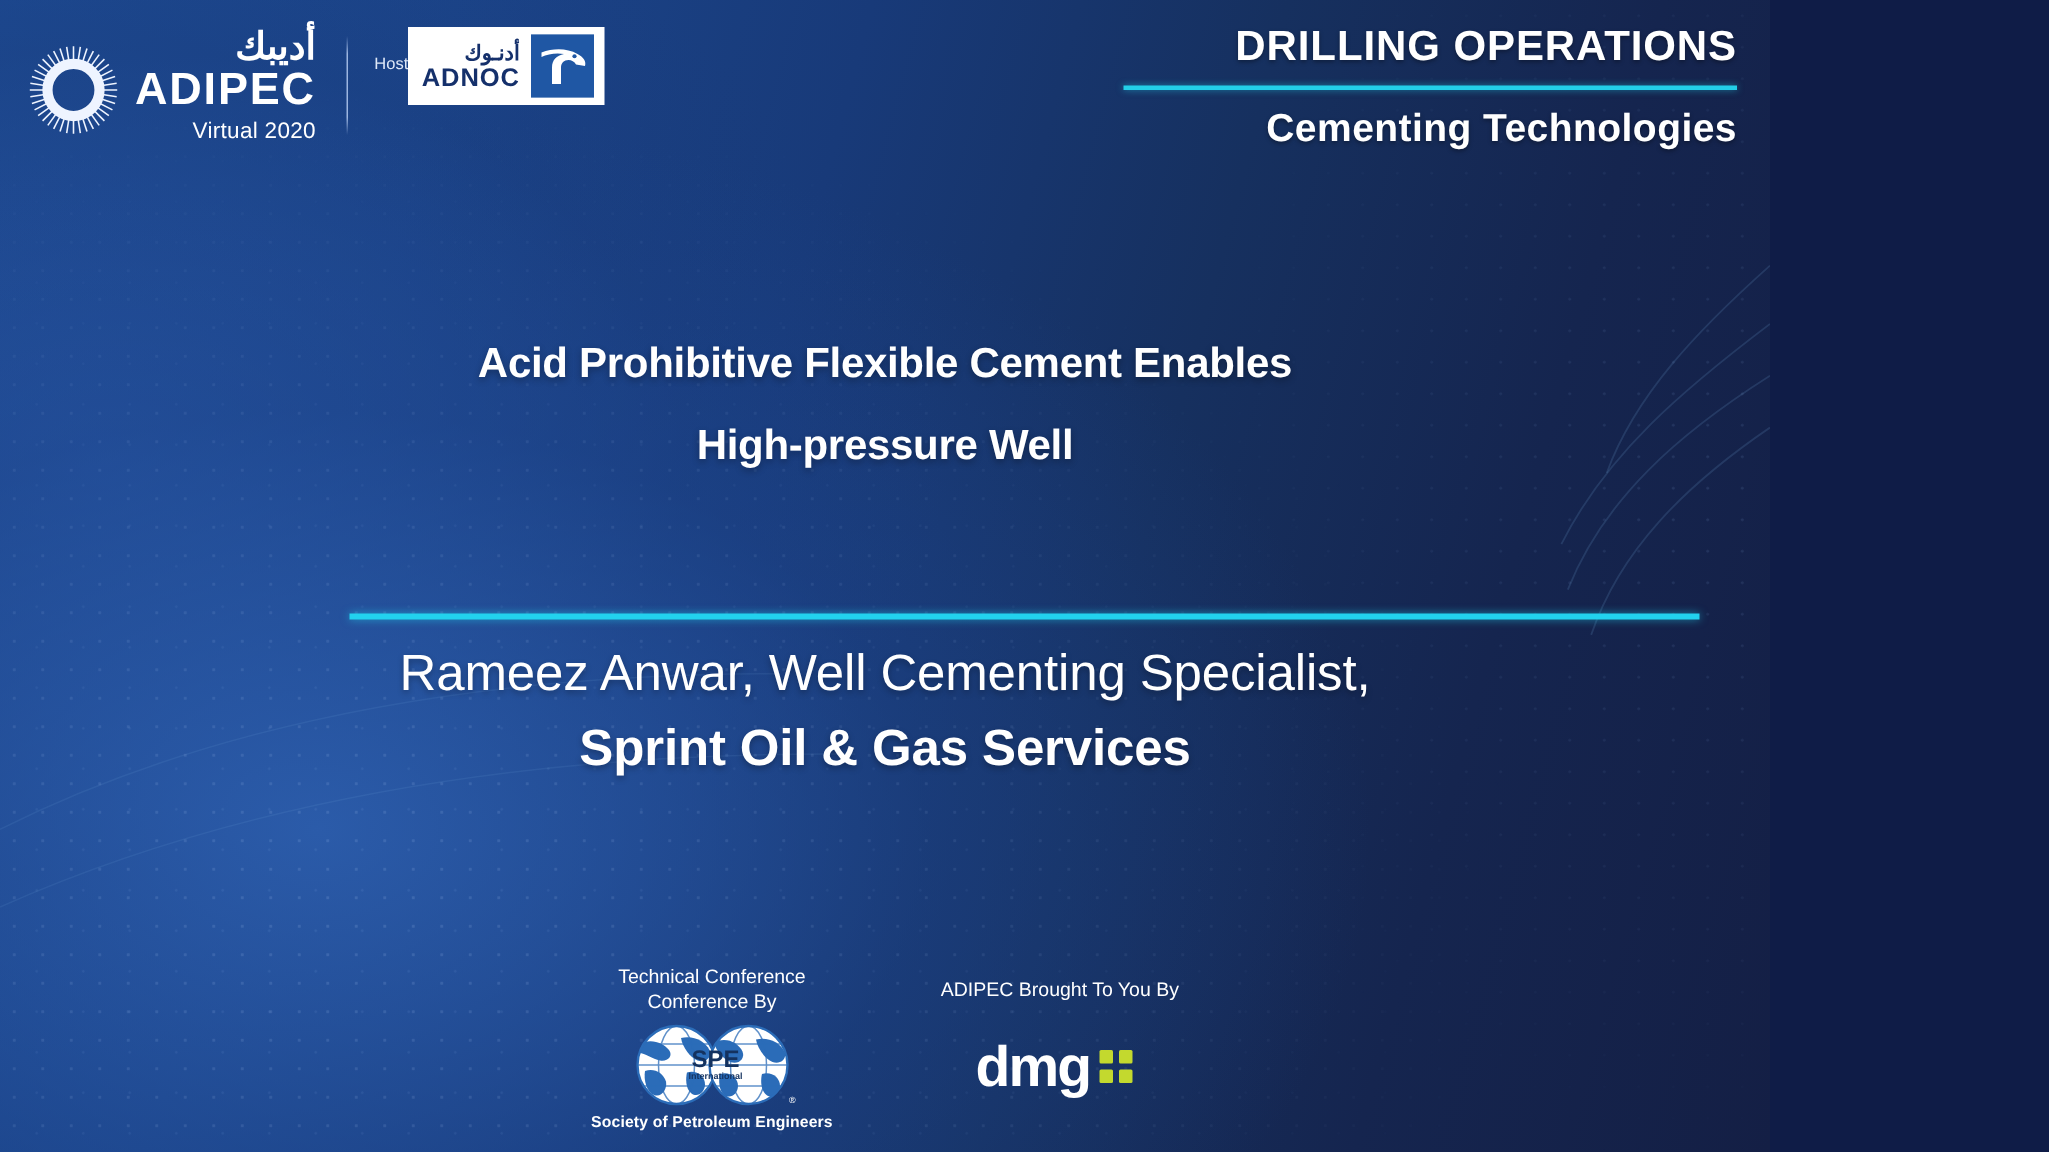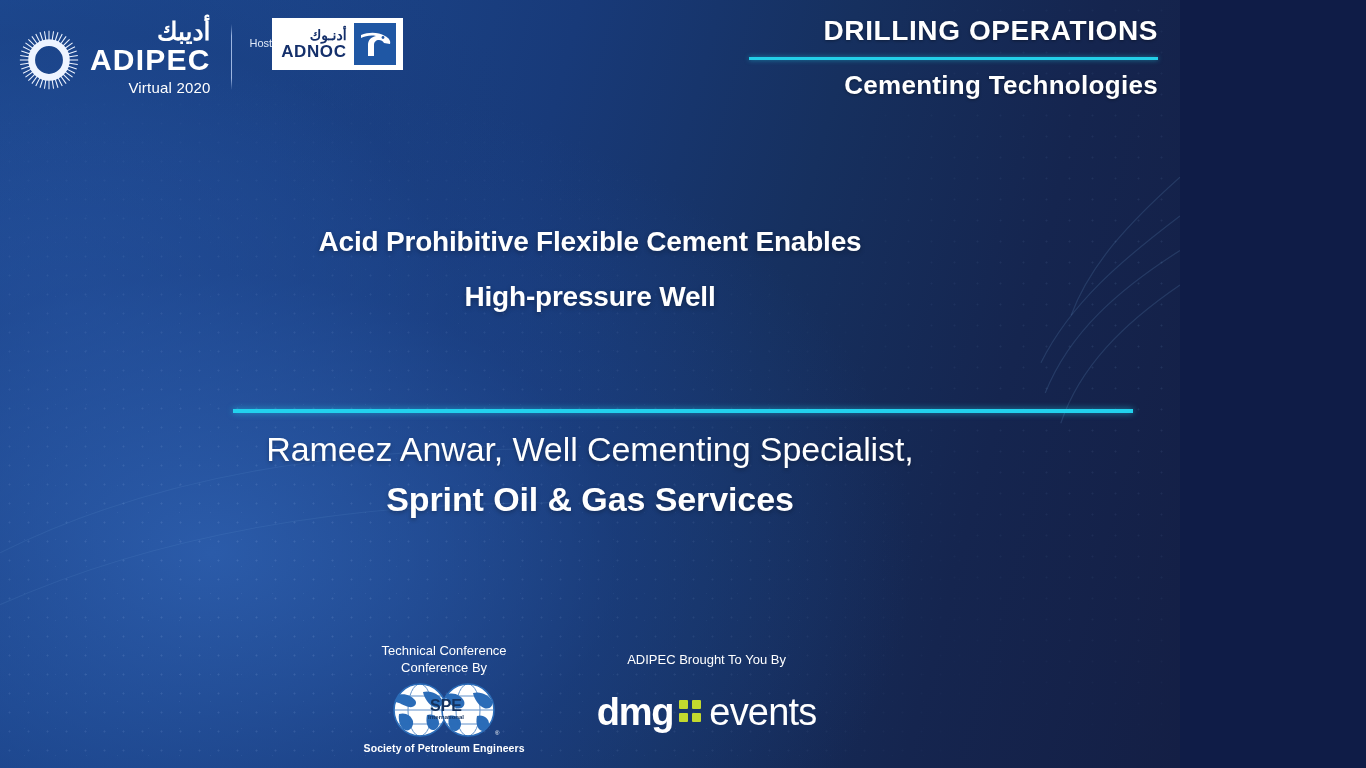--- a/index.html
+++ b/index.html
@@ -318,18 +318,17 @@
     <div class="foot-col dmg-col">
       <div class="foot-cap">ADIPEC Brought To You By</div>
       <div class="dmg-logo">
         <span class="dmg-word">dmg</span>
         <span class="dmg-dots">
           <i class="dmg-dot"></i>
             <i class="dmg-dot"></i>
             <i class="dmg-dot"></i>
             <i class="dmg-dot"></i>
         </span>
-        <span class="dmg-events">events</span>
       </div>
     </div>
 
   </div>
 </div>
 
 </body></html>

